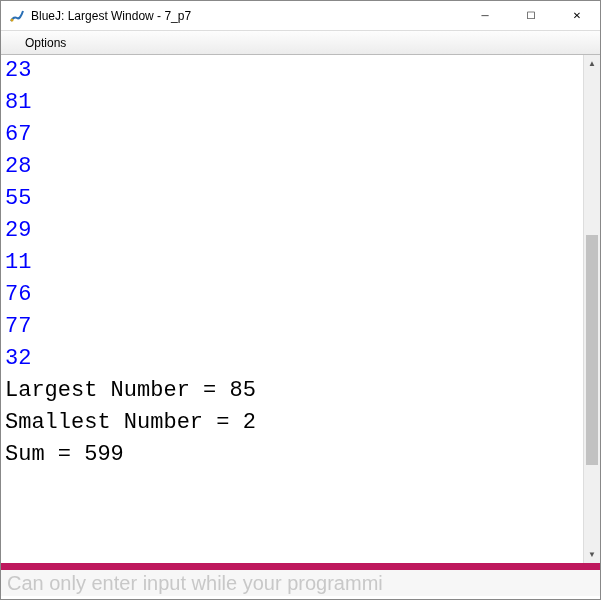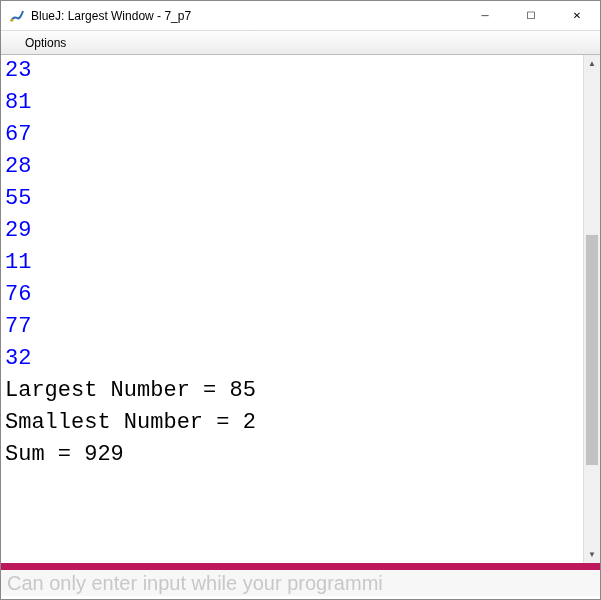--- a/index.html
+++ b/index.html
@@ -159,21 +159,21 @@
       <span class="term-line input">67</span>
       <span class="term-line input">28</span>
       <span class="term-line input">55</span>
       <span class="term-line input">29</span>
       <span class="term-line input">11</span>
       <span class="term-line input">76</span>
       <span class="term-line input">77</span>
       <span class="term-line input">32</span>
       <span class="term-line output">Largest Number = 85</span>
       <span class="term-line output">Smallest Number = 2</span>
-      <span class="term-line output">Sum = 929</span>
+      <span class="term-line output">Sum = 599</span>
     </div>
   <div class="scrollbar">
     <div class="scroll-arrow up">▲</div>
     <div class="scroll-thumb"></div>
     <div class="scroll-arrow down">▼</div>
   </div>
 </div>
 
 <div class="input-area">Can only enter input while your programmi</div>
 

